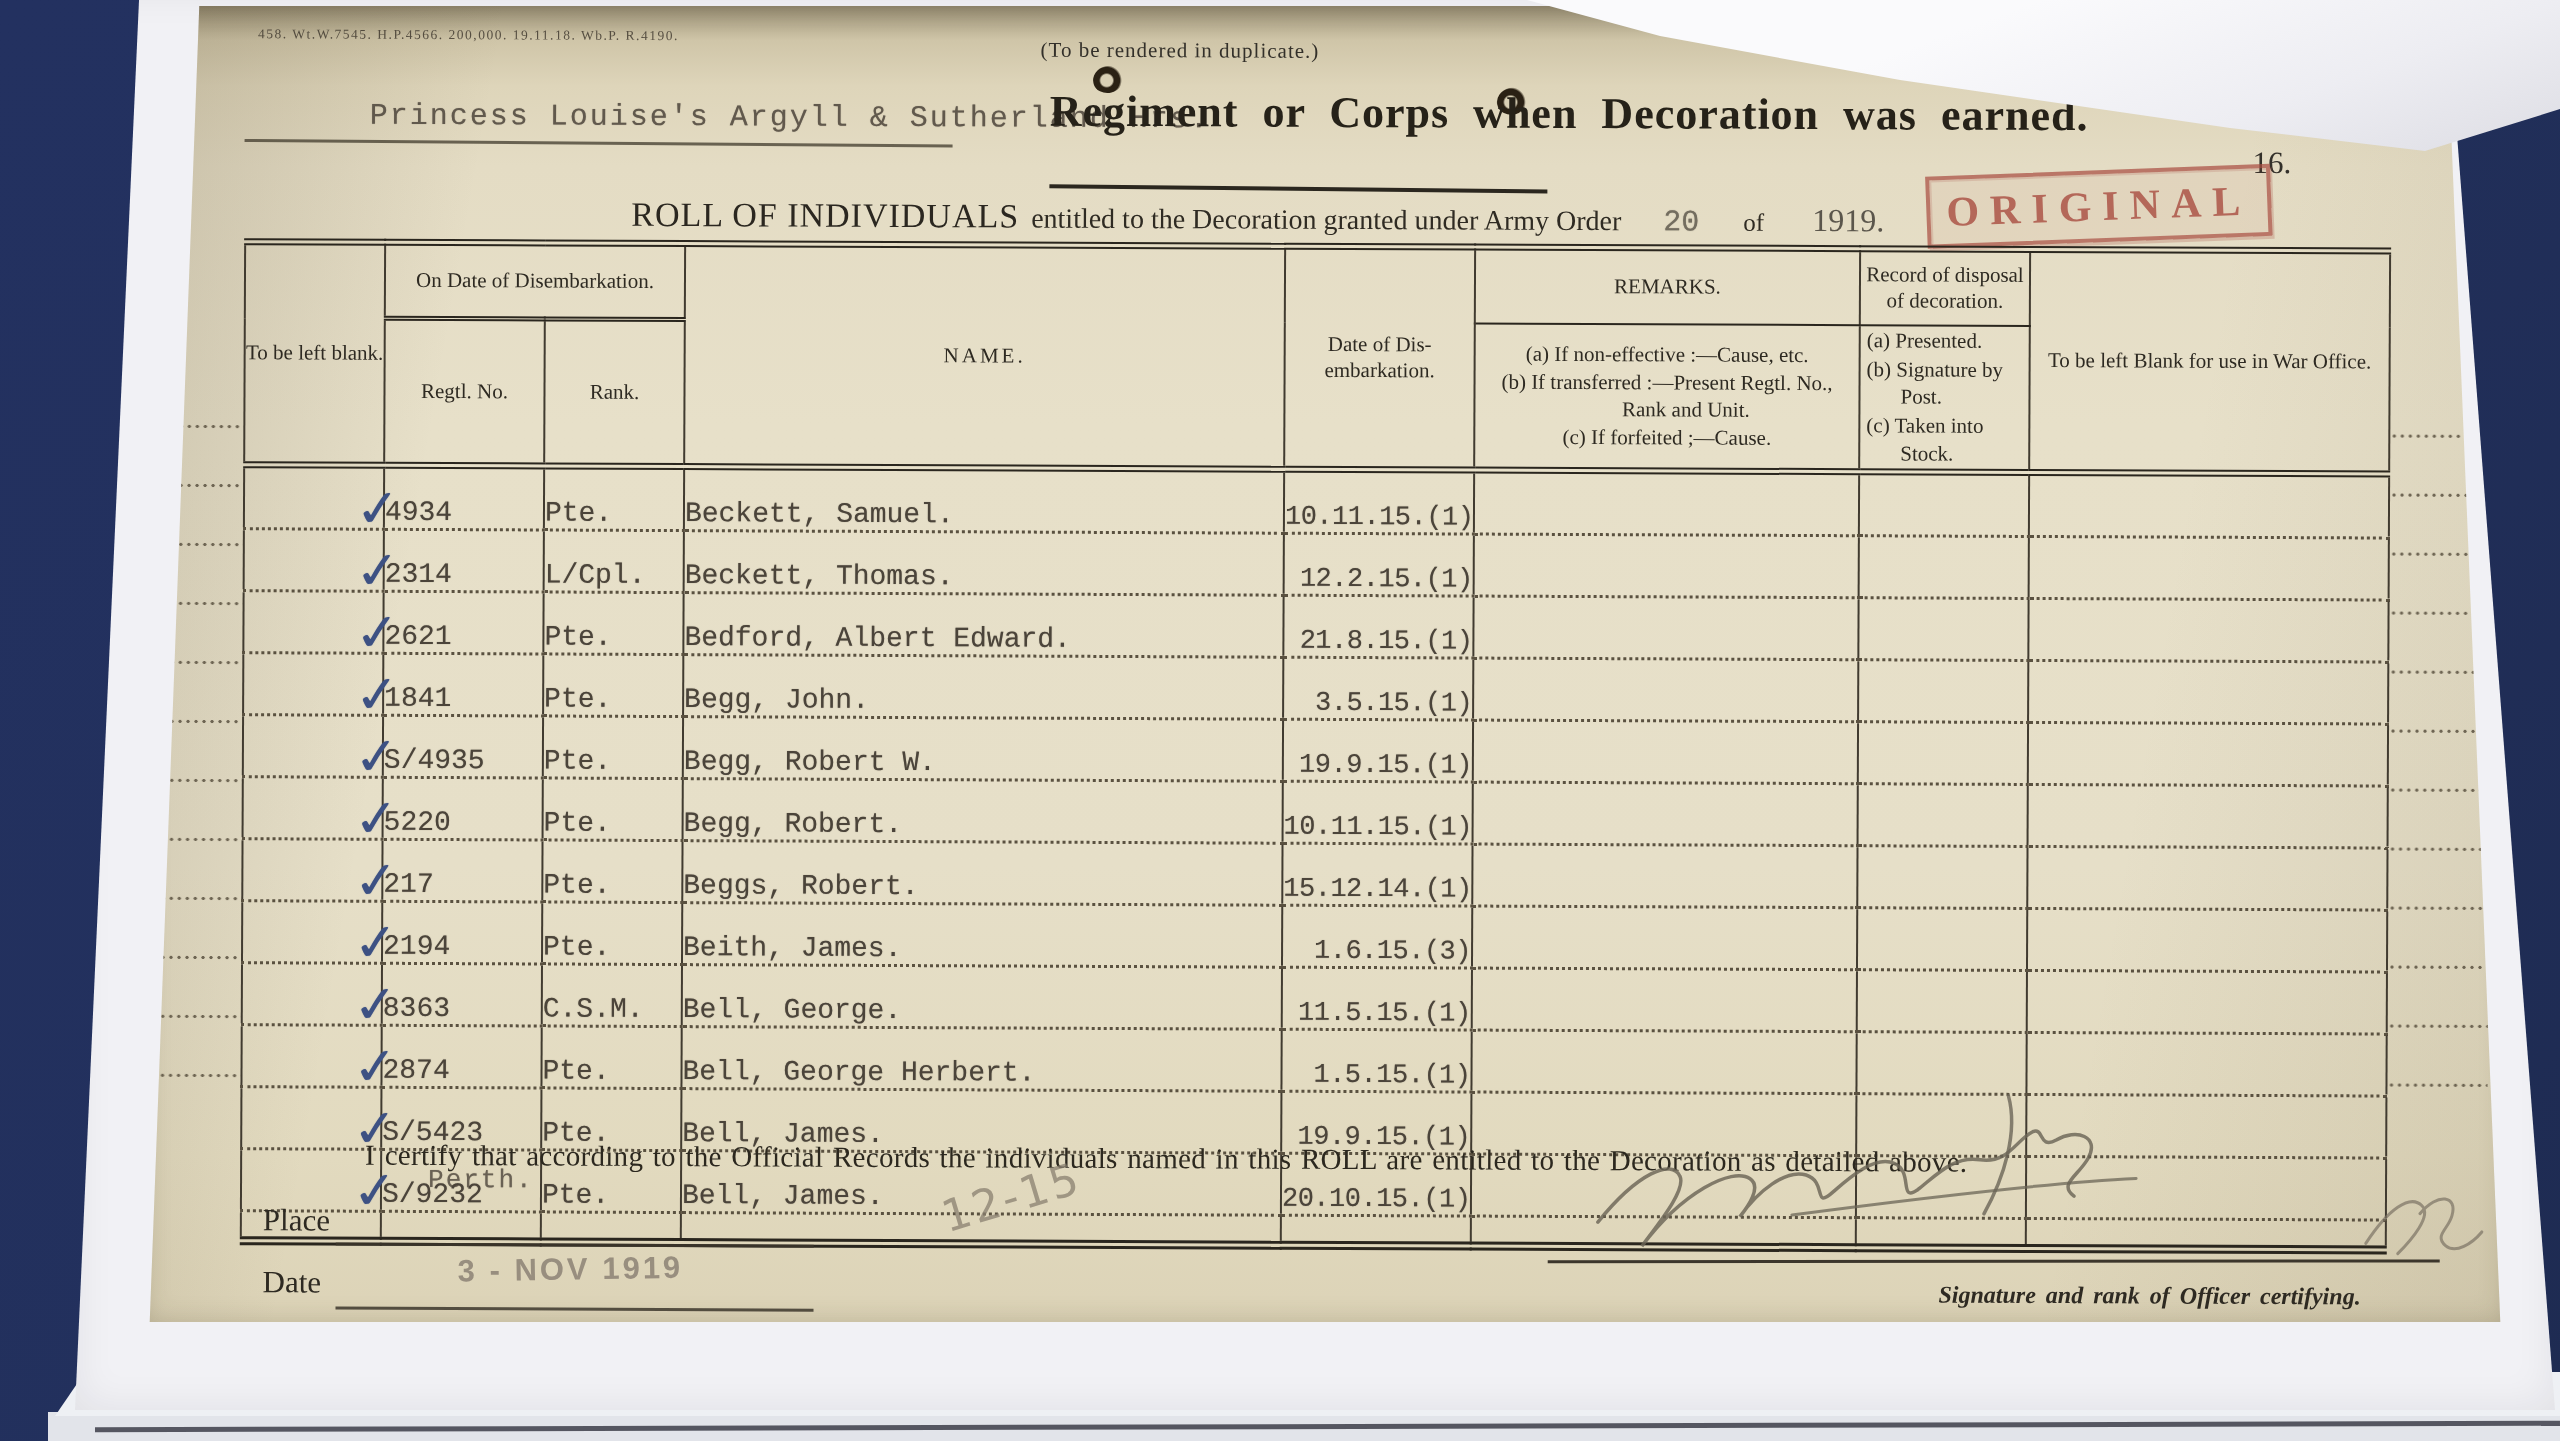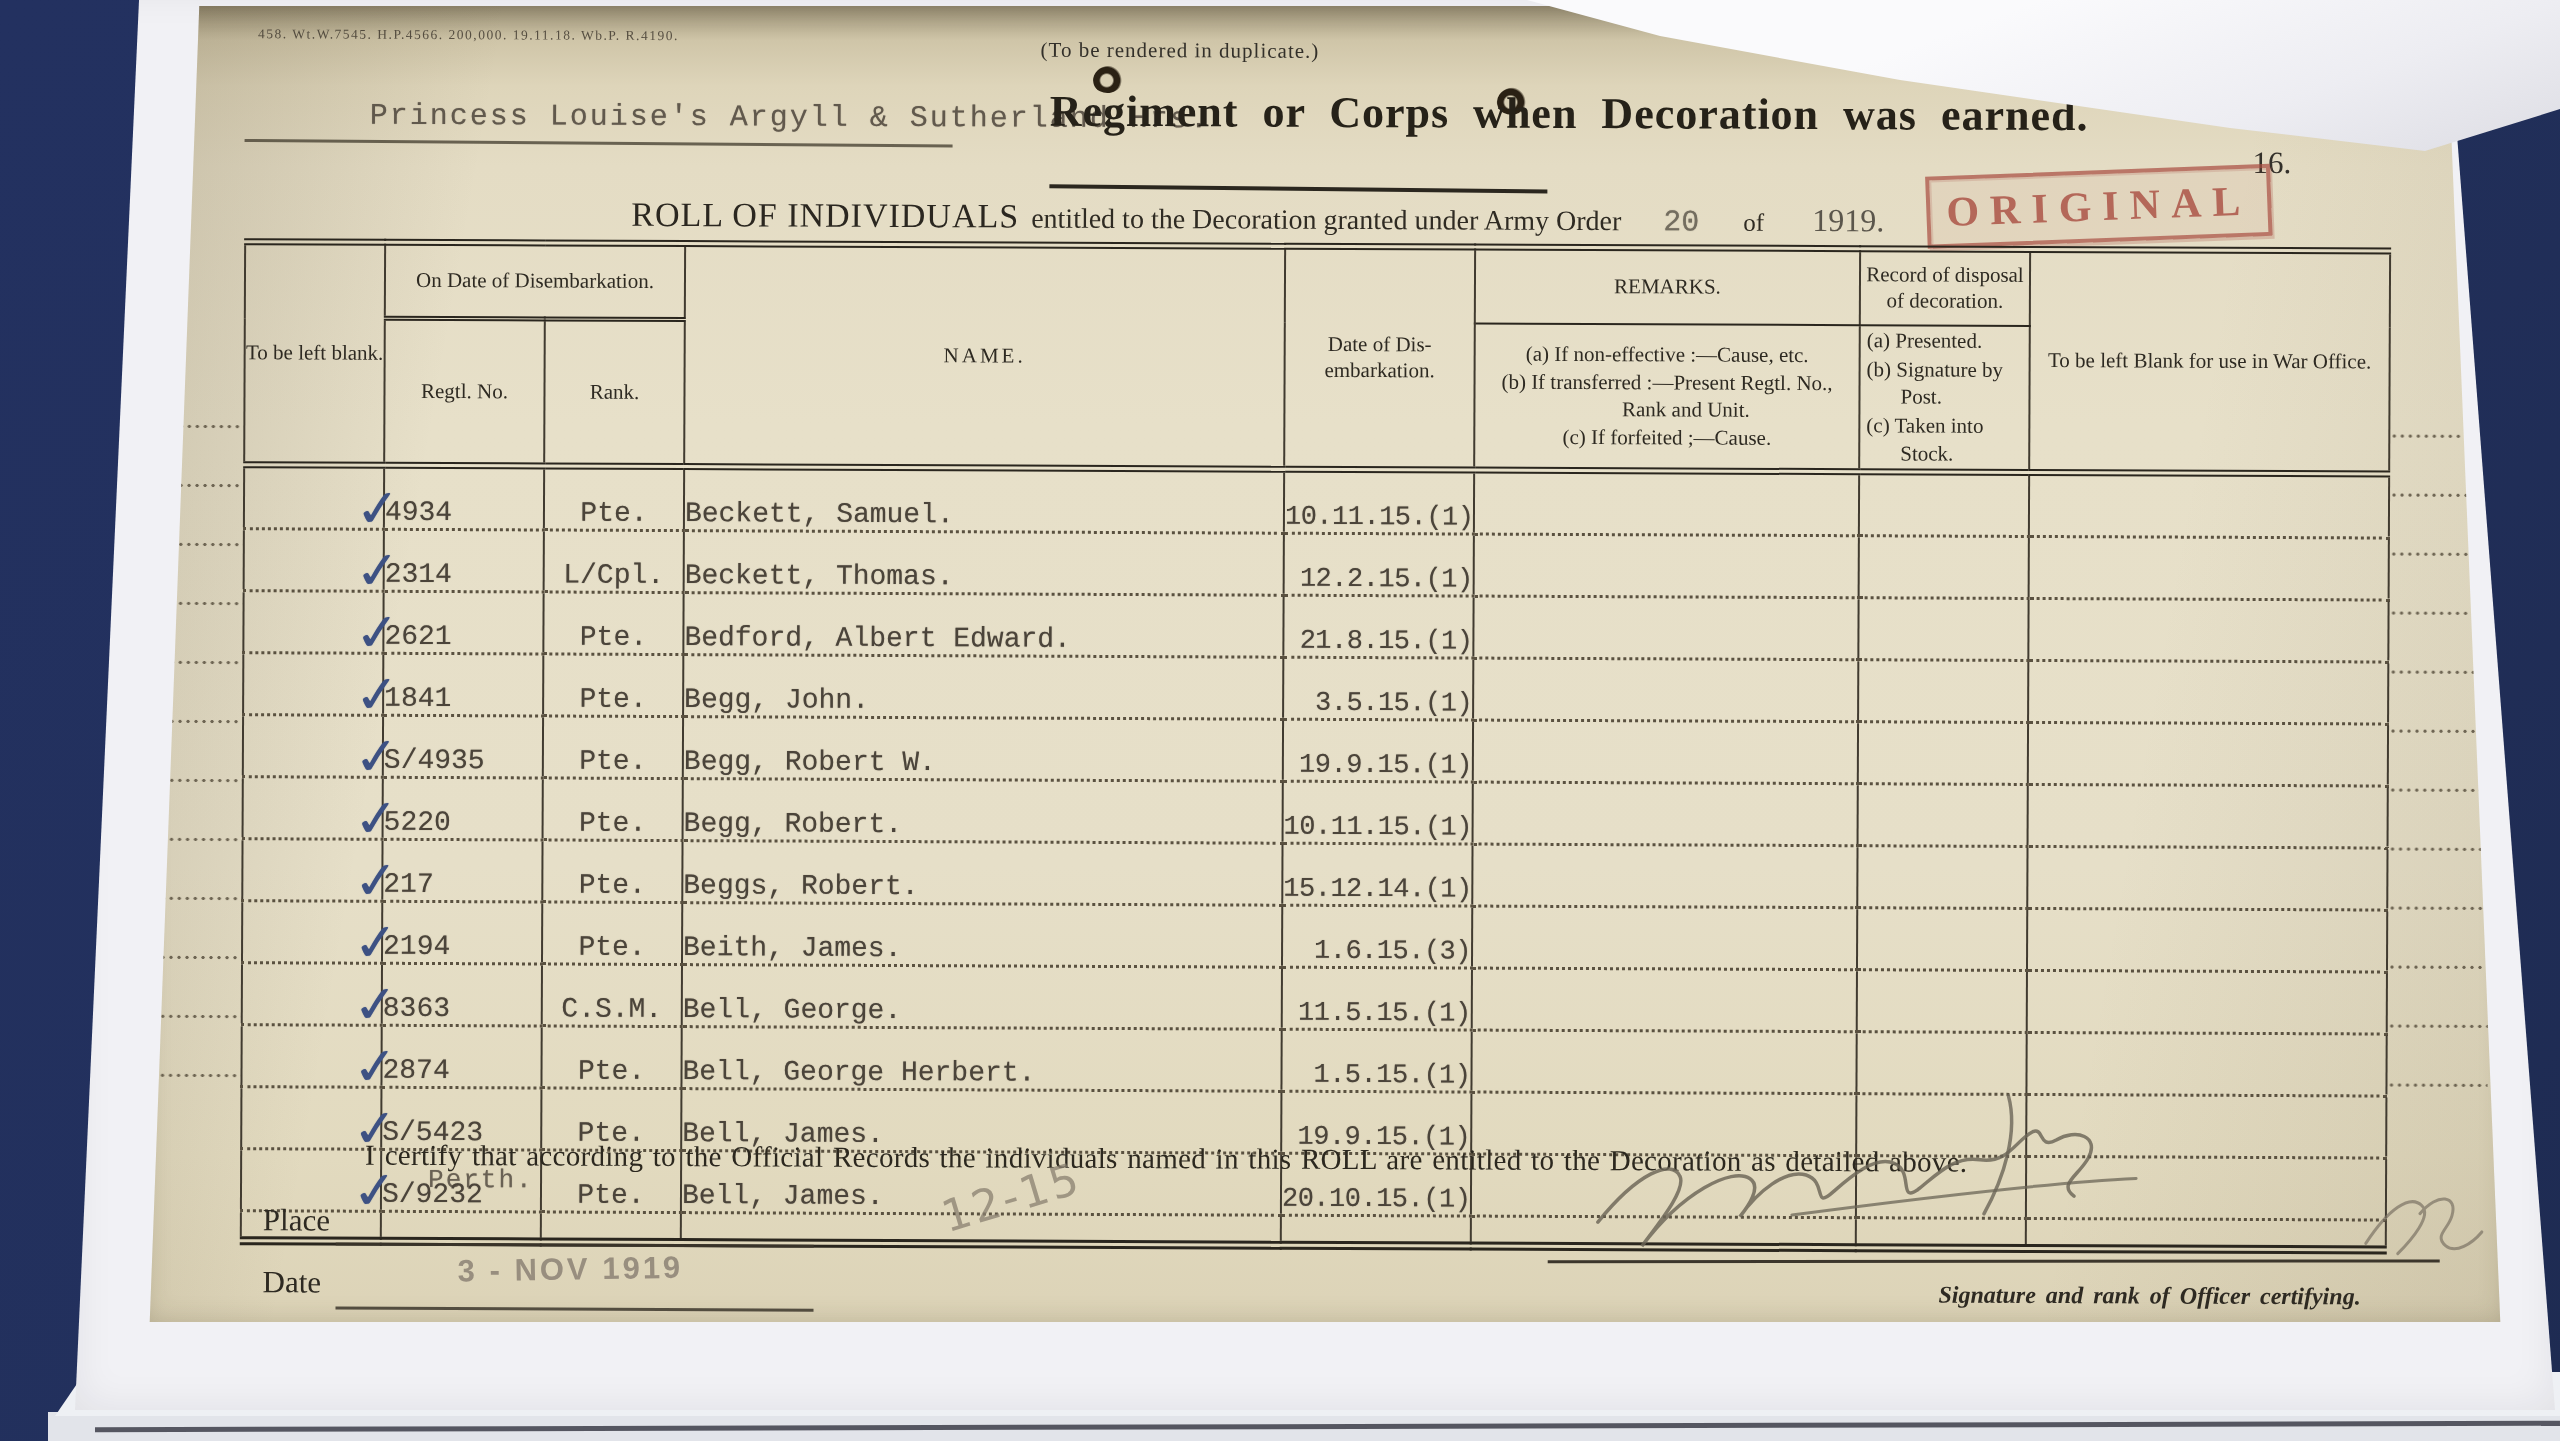--- a/index.html
+++ b/index.html
@@ -79,21 +79,21 @@
   th.record-d .hang{padding:1px 4px 1px 40px;text-indent:-34px;line-height:1.3;text-align:left;}
   th.sub{height:94px;}
   tbody td{height:59px;vertical-align:bottom;border-bottom:3px dotted #5a5140;
            font-family:"Liberation Mono","DejaVu Sans Mono",monospace;font-size:28px;color:#4b443a;
            white-space:nowrap;text-shadow:0 0 1px rgba(76,68,58,.5);}
   td.c-check{text-align:right;overflow:visible;}
   td.c-check .tick{display:inline-block;font-size:50px;color:#3d5183;font-weight:700;
                    transform:translate(16px,10px) rotate(-6deg) scaleX(1.1);
                    text-shadow:0 0 1px rgba(61,81,131,.6);font-family:"DejaVu Sans",sans-serif;}
   td.c-regtl{padding-left:14px;}
-  td.c-rank{text-align:center;}
+  td.c-rank{text-align:left;}
   td.c-name{padding-left:14px;}
   td.c-date{text-align:right;padding-right:4px;font-size:27px;letter-spacing:-0.5px;}
   tr.spacer td{height:24px;border-bottom:none;}
   
   .dots-left,.dots-right{position:absolute;top:396px;height:712px;
       background-image:radial-gradient(circle,#5a5140 1.4px,transparent 1.9px);
       background-size:8px 59px;background-position:0 54px;opacity:.85;}
   .dots-left{left:2px;width:98px;}
   .dots-right{left:2247px;width:100px;}
 

